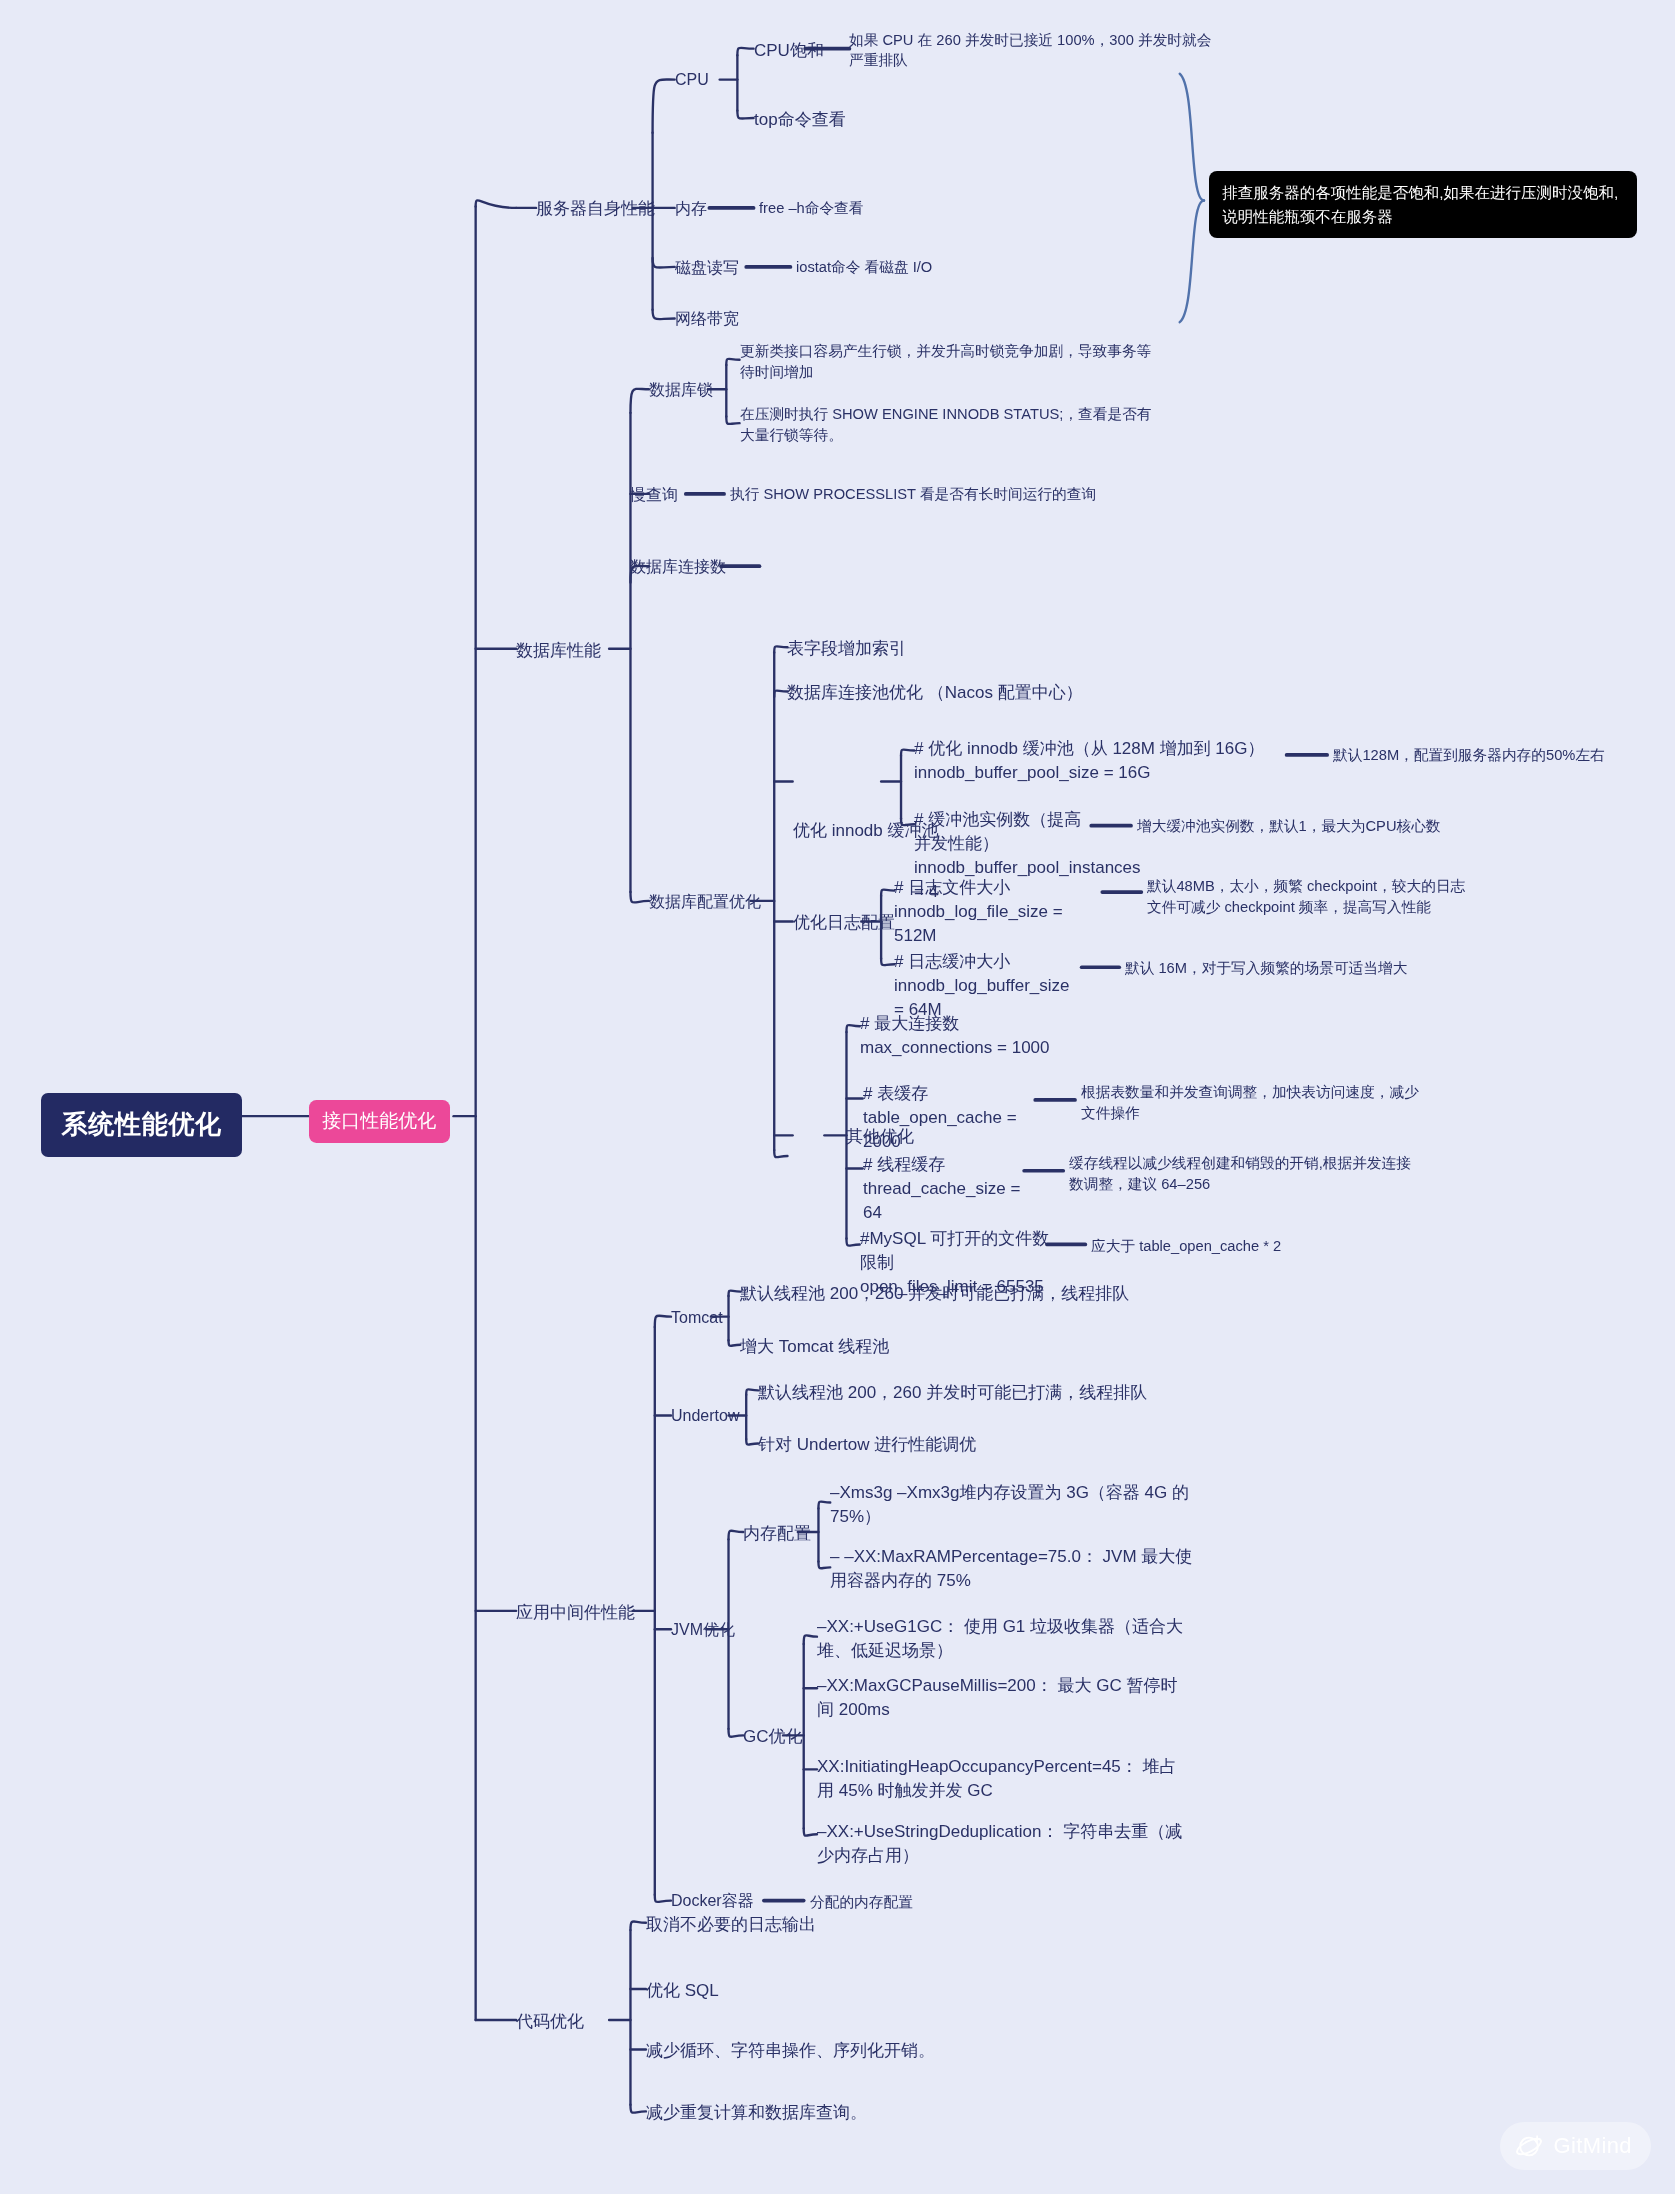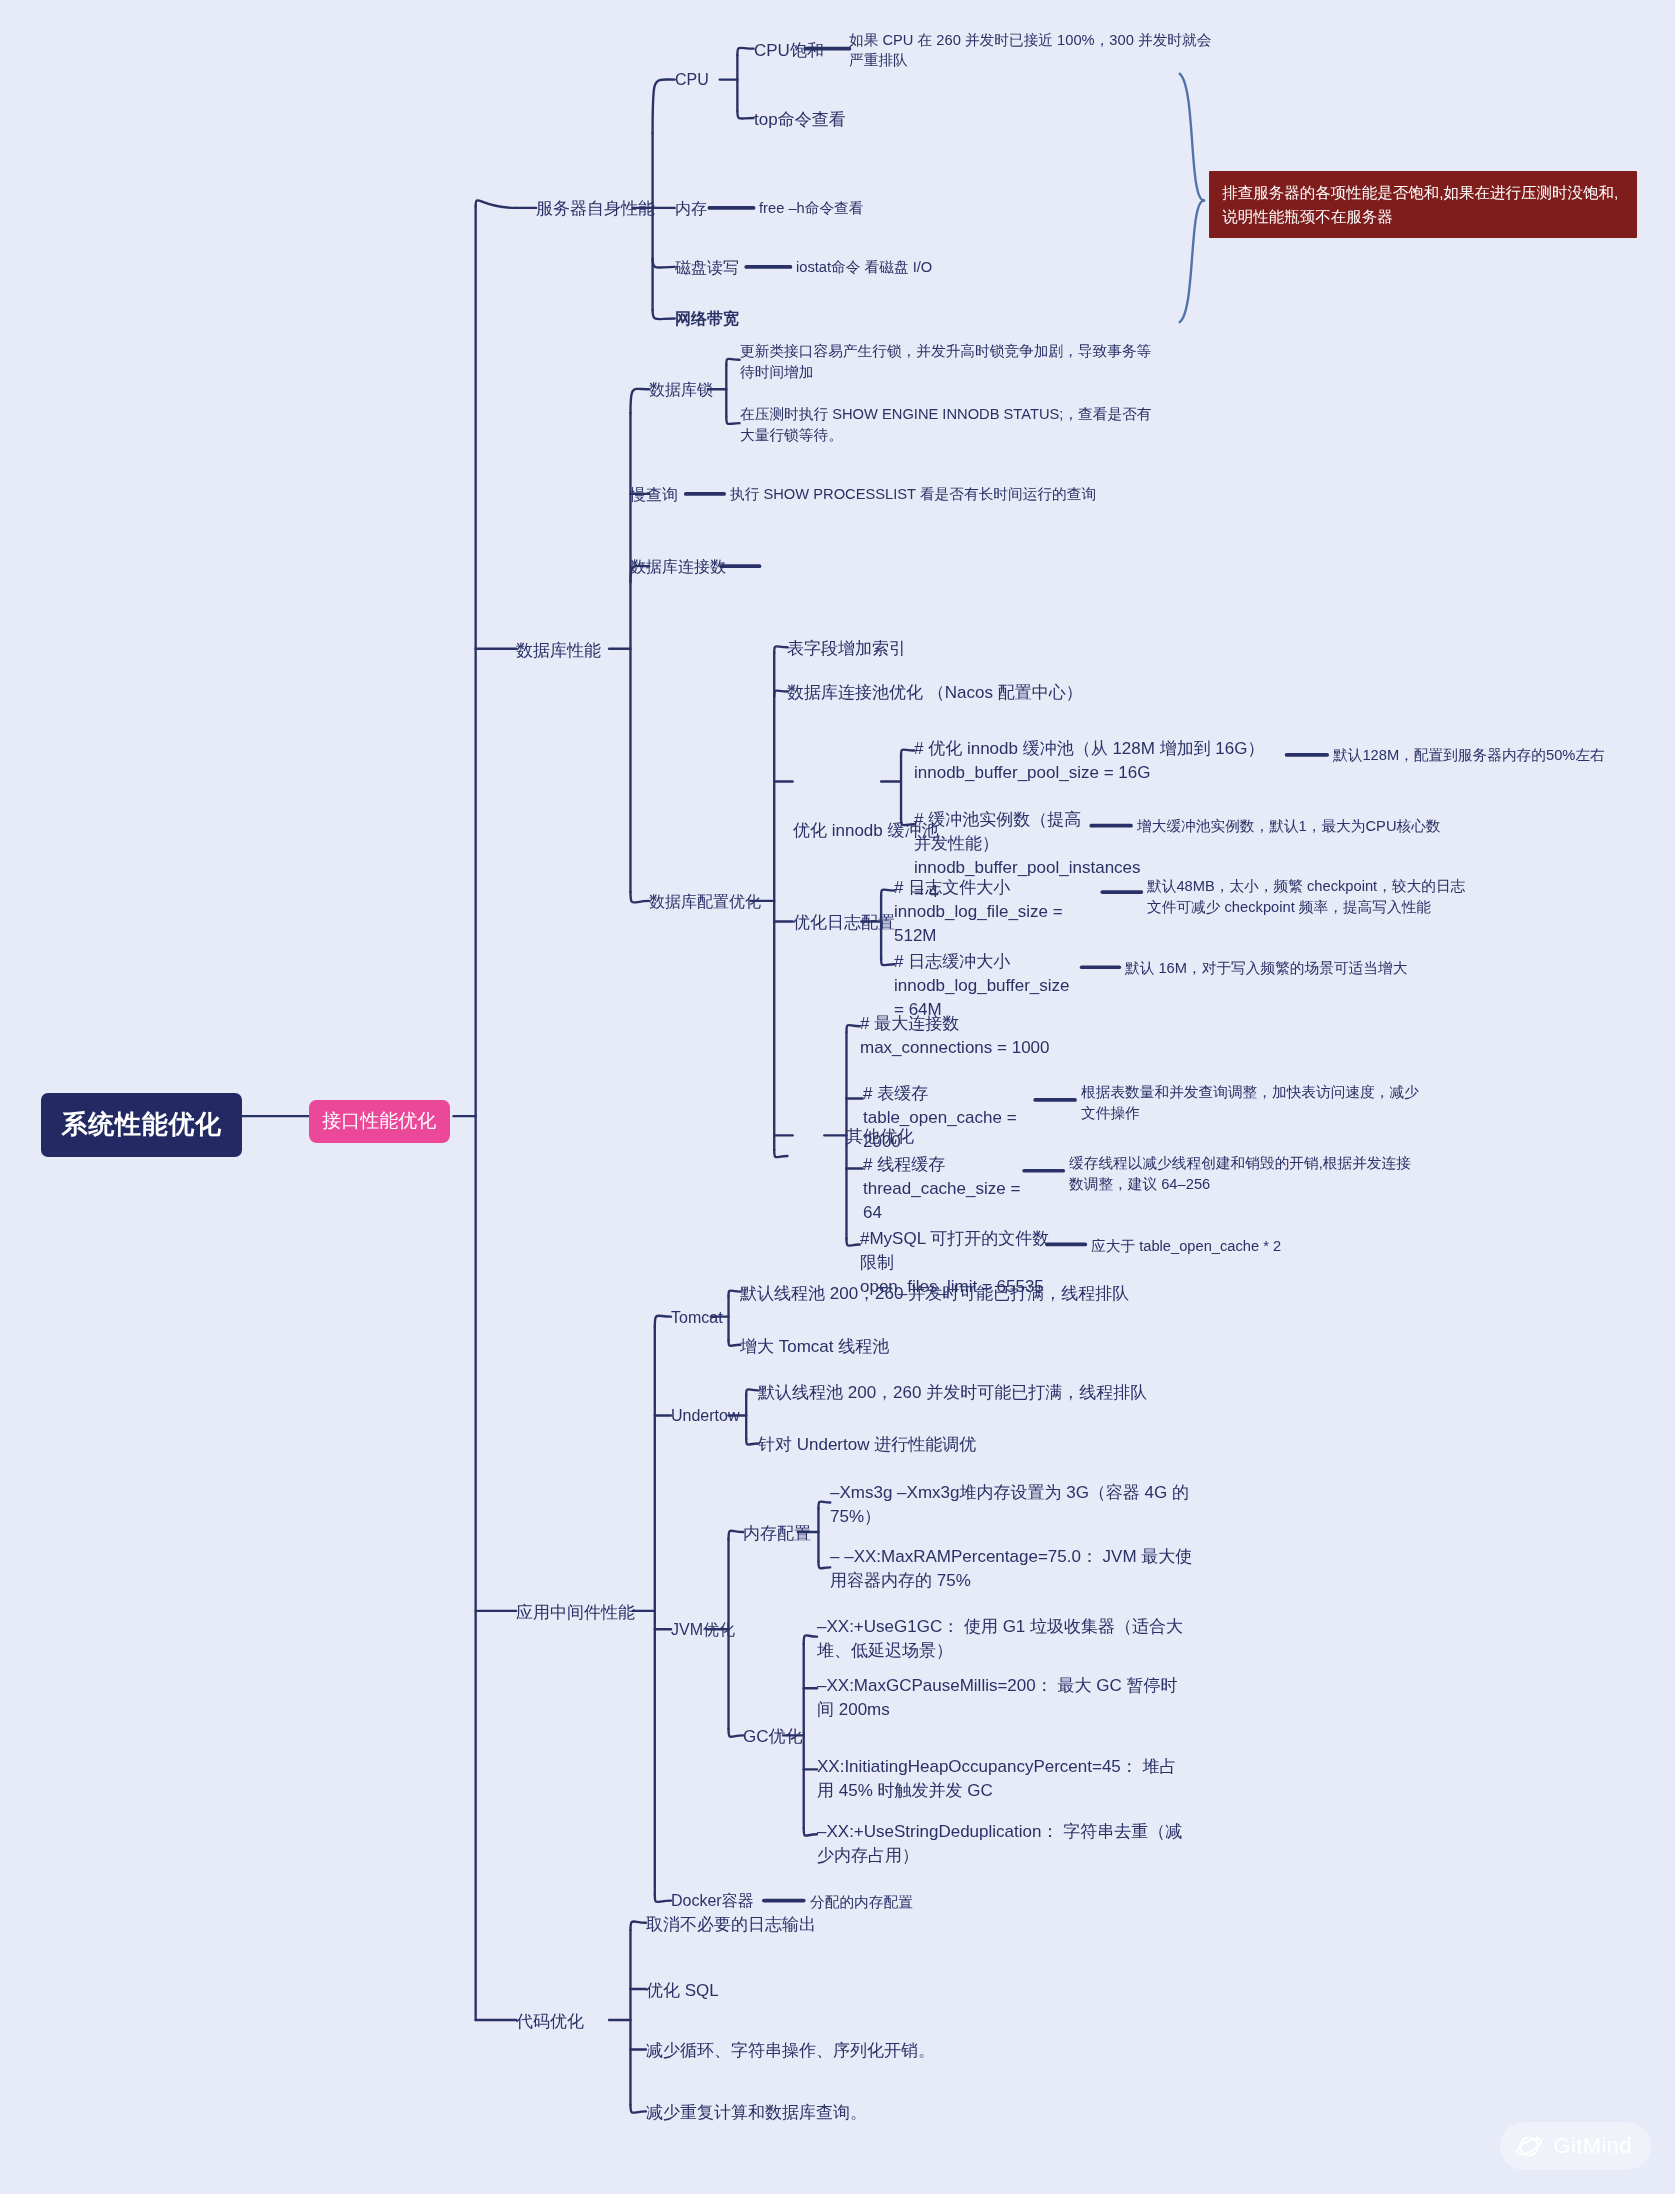--- a/index.html
+++ b/index.html
@@ -44,25 +44,25 @@
   
   .lvl2 { font-size: 17px; }
   
   .lvl3 { font-size: 16px; }
   
   .leaf { font-size: 17px; }
   .note { font-size: 14.7px; }
 
   .callout {
     position: absolute;
-    background: #7f1d1d;
+    background: #000000;
     color: #ffffff;
     font-size: 15.5px;
     line-height: 1.5;
-    border-radius: 1px;
+    border-radius: 8px;
     padding: 10.3px 13.3px;
   }
 
   .watermark {
     position: absolute;
     right: 25px; bottom: 23.6px;
     display: flex; align-items: center; gap: 8.8px;
     background: rgba(255,255,255,0.38);
     border-radius: 25px;
     padding: 9.6px 19px 9.6px 14.7px;
@@ -221,21 +221,21 @@
   <div class="node leaf" style="left:754px; top:39px;">CPU饱和</div>
   <div class="node note" style="left:849px; top:29.5px; width:372px;">如果 CPU 在 260 并发时已接近 100%，300 并发时就会严重排队</div>
   <div class="node leaf" style="left:754px; top:108px;">top命令查看</div>
 
   <div class="node lvl3" style="left:675px; top:198px;">内存</div>
   <div class="node note" style="left:759px; top:198px;">free –h命令查看</div>
 
   <div class="node lvl3" style="left:675px; top:257px;">磁盘读写</div>
   <div class="node note" style="left:796px; top:257px;">iostat命令 看磁盘 I/O</div>
 
-  <div class="node lvl3" style="left:675px; top:308px;font-weight:bold;">网络带宽</div>
+  <div class="node lvl3" style="left:675px; top:308px;">网络带宽</div>
 
   <div class="callout" style="left:1209px; top:171px; width:428px;">排查服务器的各项性能是否饱和,如果在进行压测时没饱和,说明性能瓶颈不在服务器</div>
 
   <div class="node lvl2" style="left:516px; top:639px;">数据库性能</div>
 
   <div class="node lvl3" style="left:649px; top:379px;">数据库锁</div>
   <div class="node note" style="left:740px; top:341px; width:413px;">更新类接口容易产生行锁，并发升高时锁竞争加剧，导致事务等待时间增加</div>
   <div class="node note" style="left:740px; top:404px; width:413px;">在压测时执行 SHOW ENGINE INNODB STATUS;，查看是否有大量行锁等待。</div>
 
   <div class="node lvl3" style="left:630px; top:484px;">慢查询</div>

